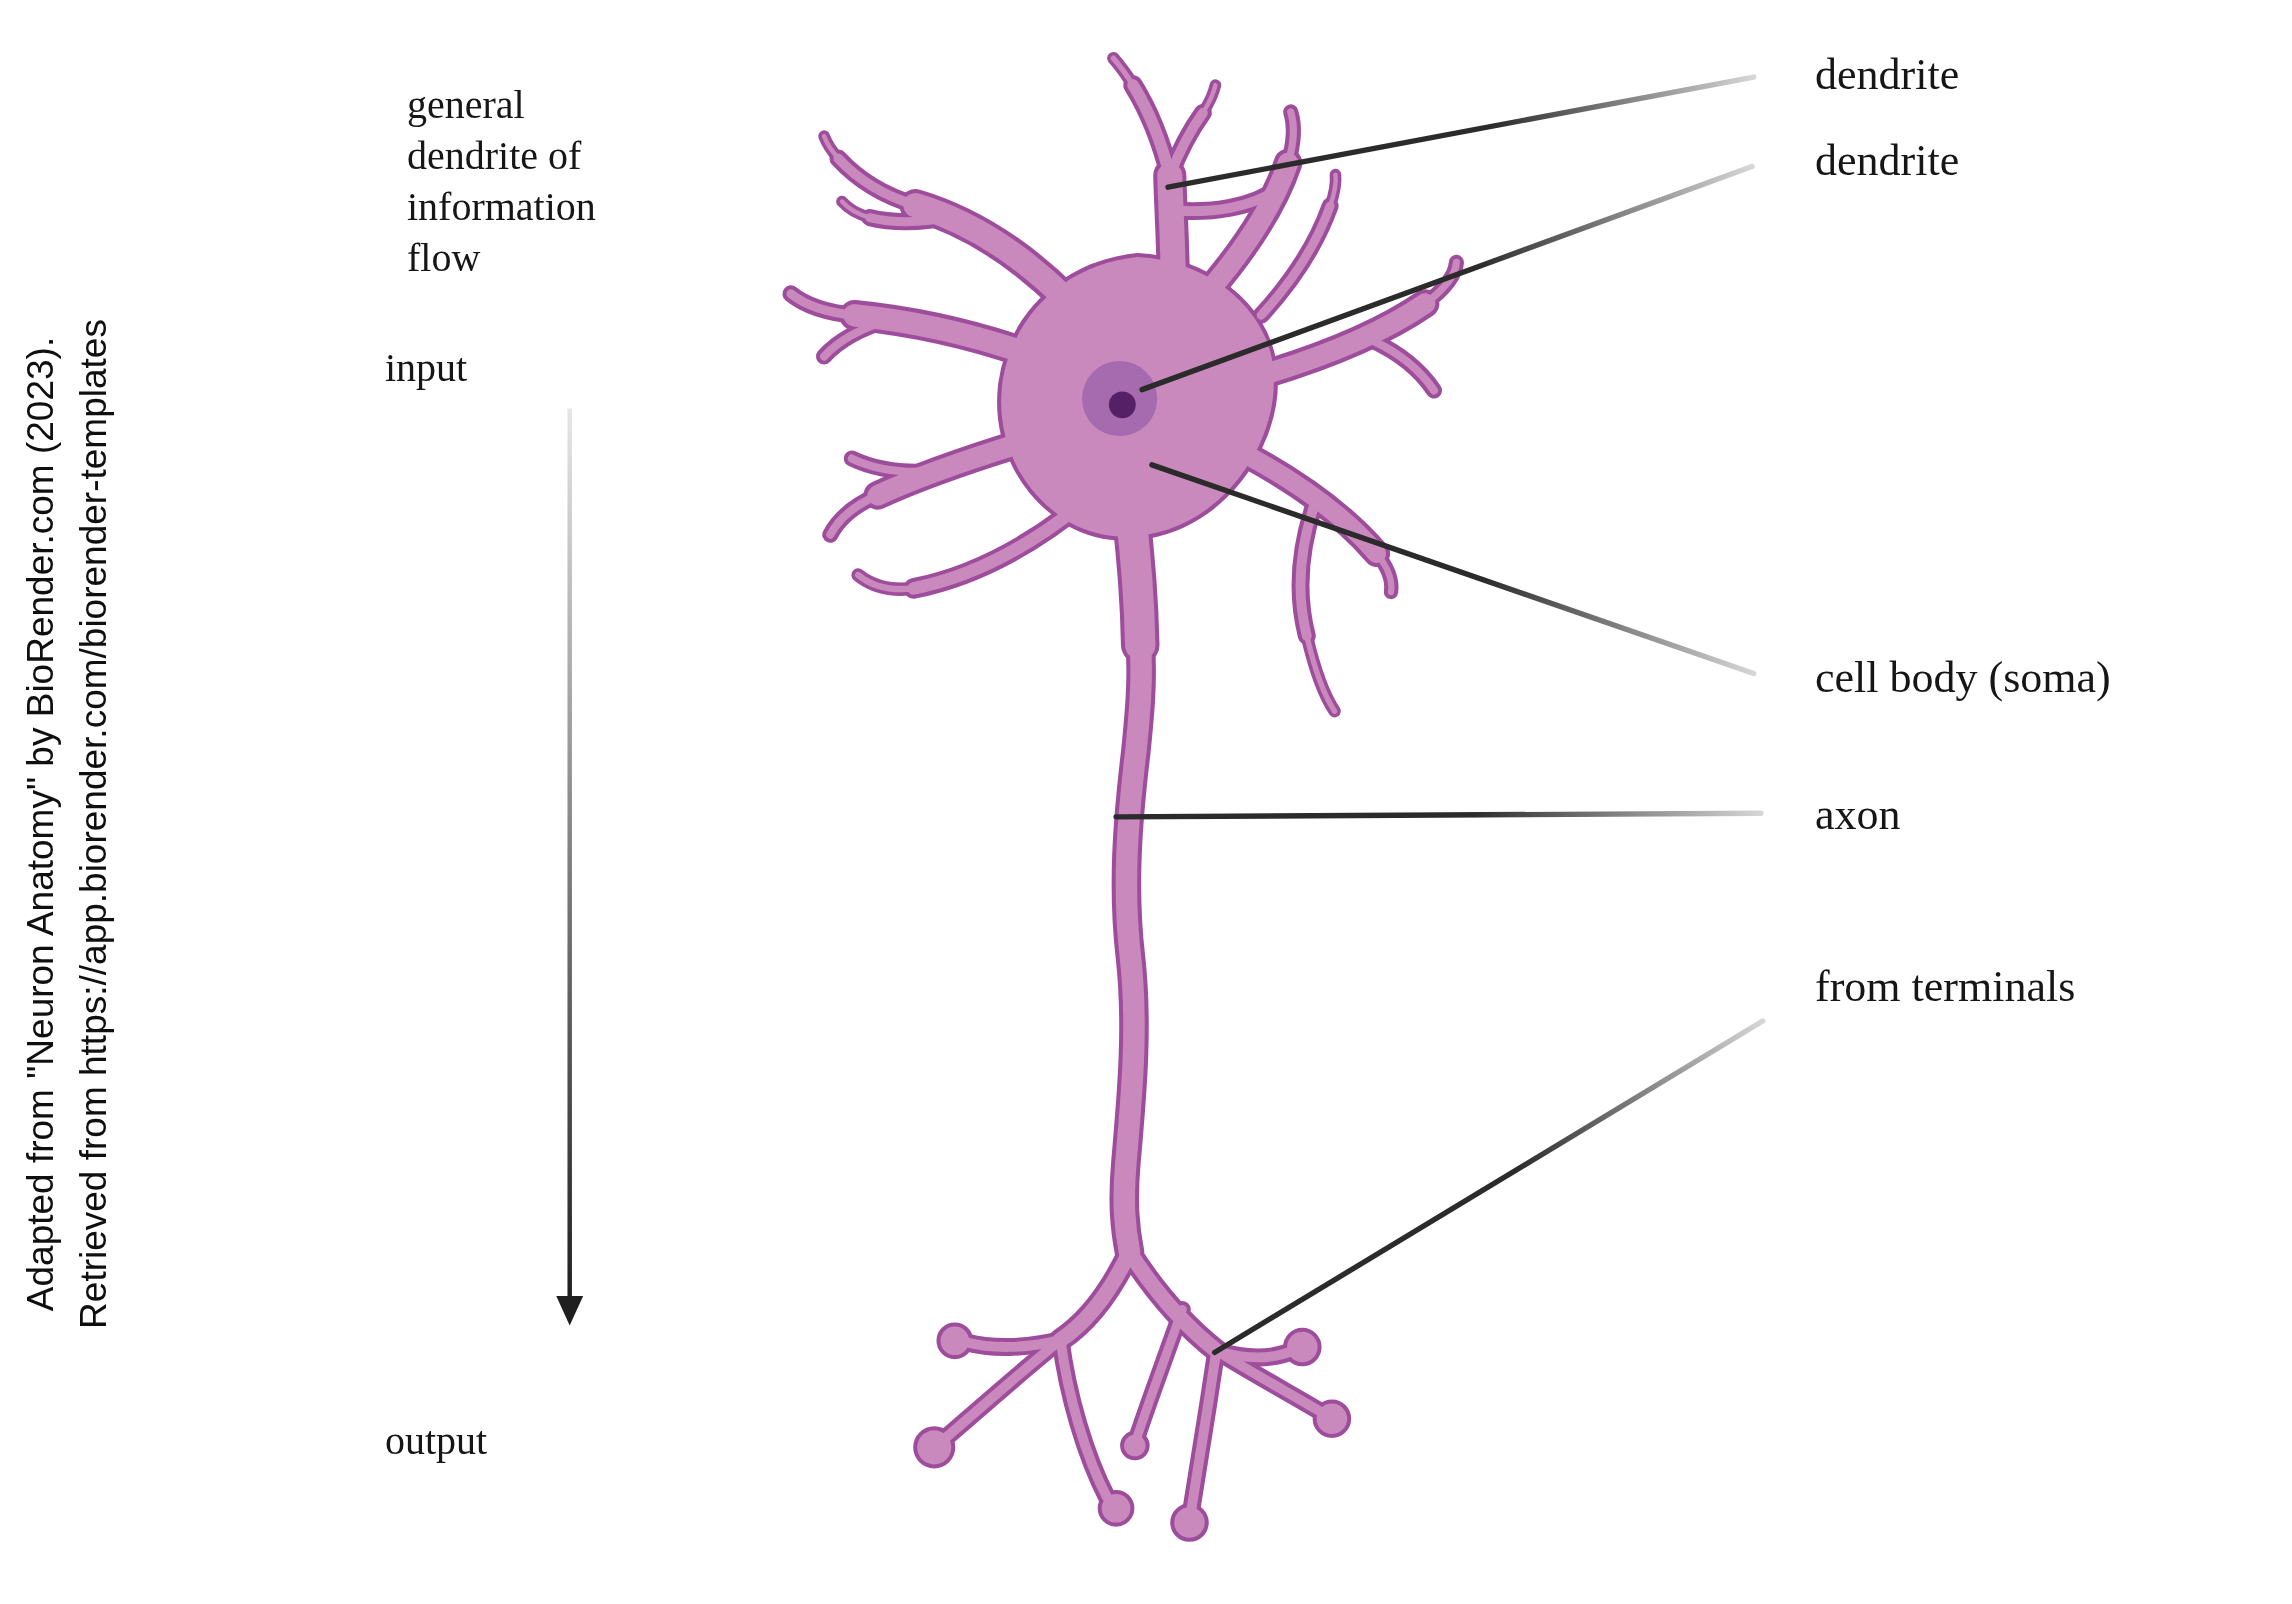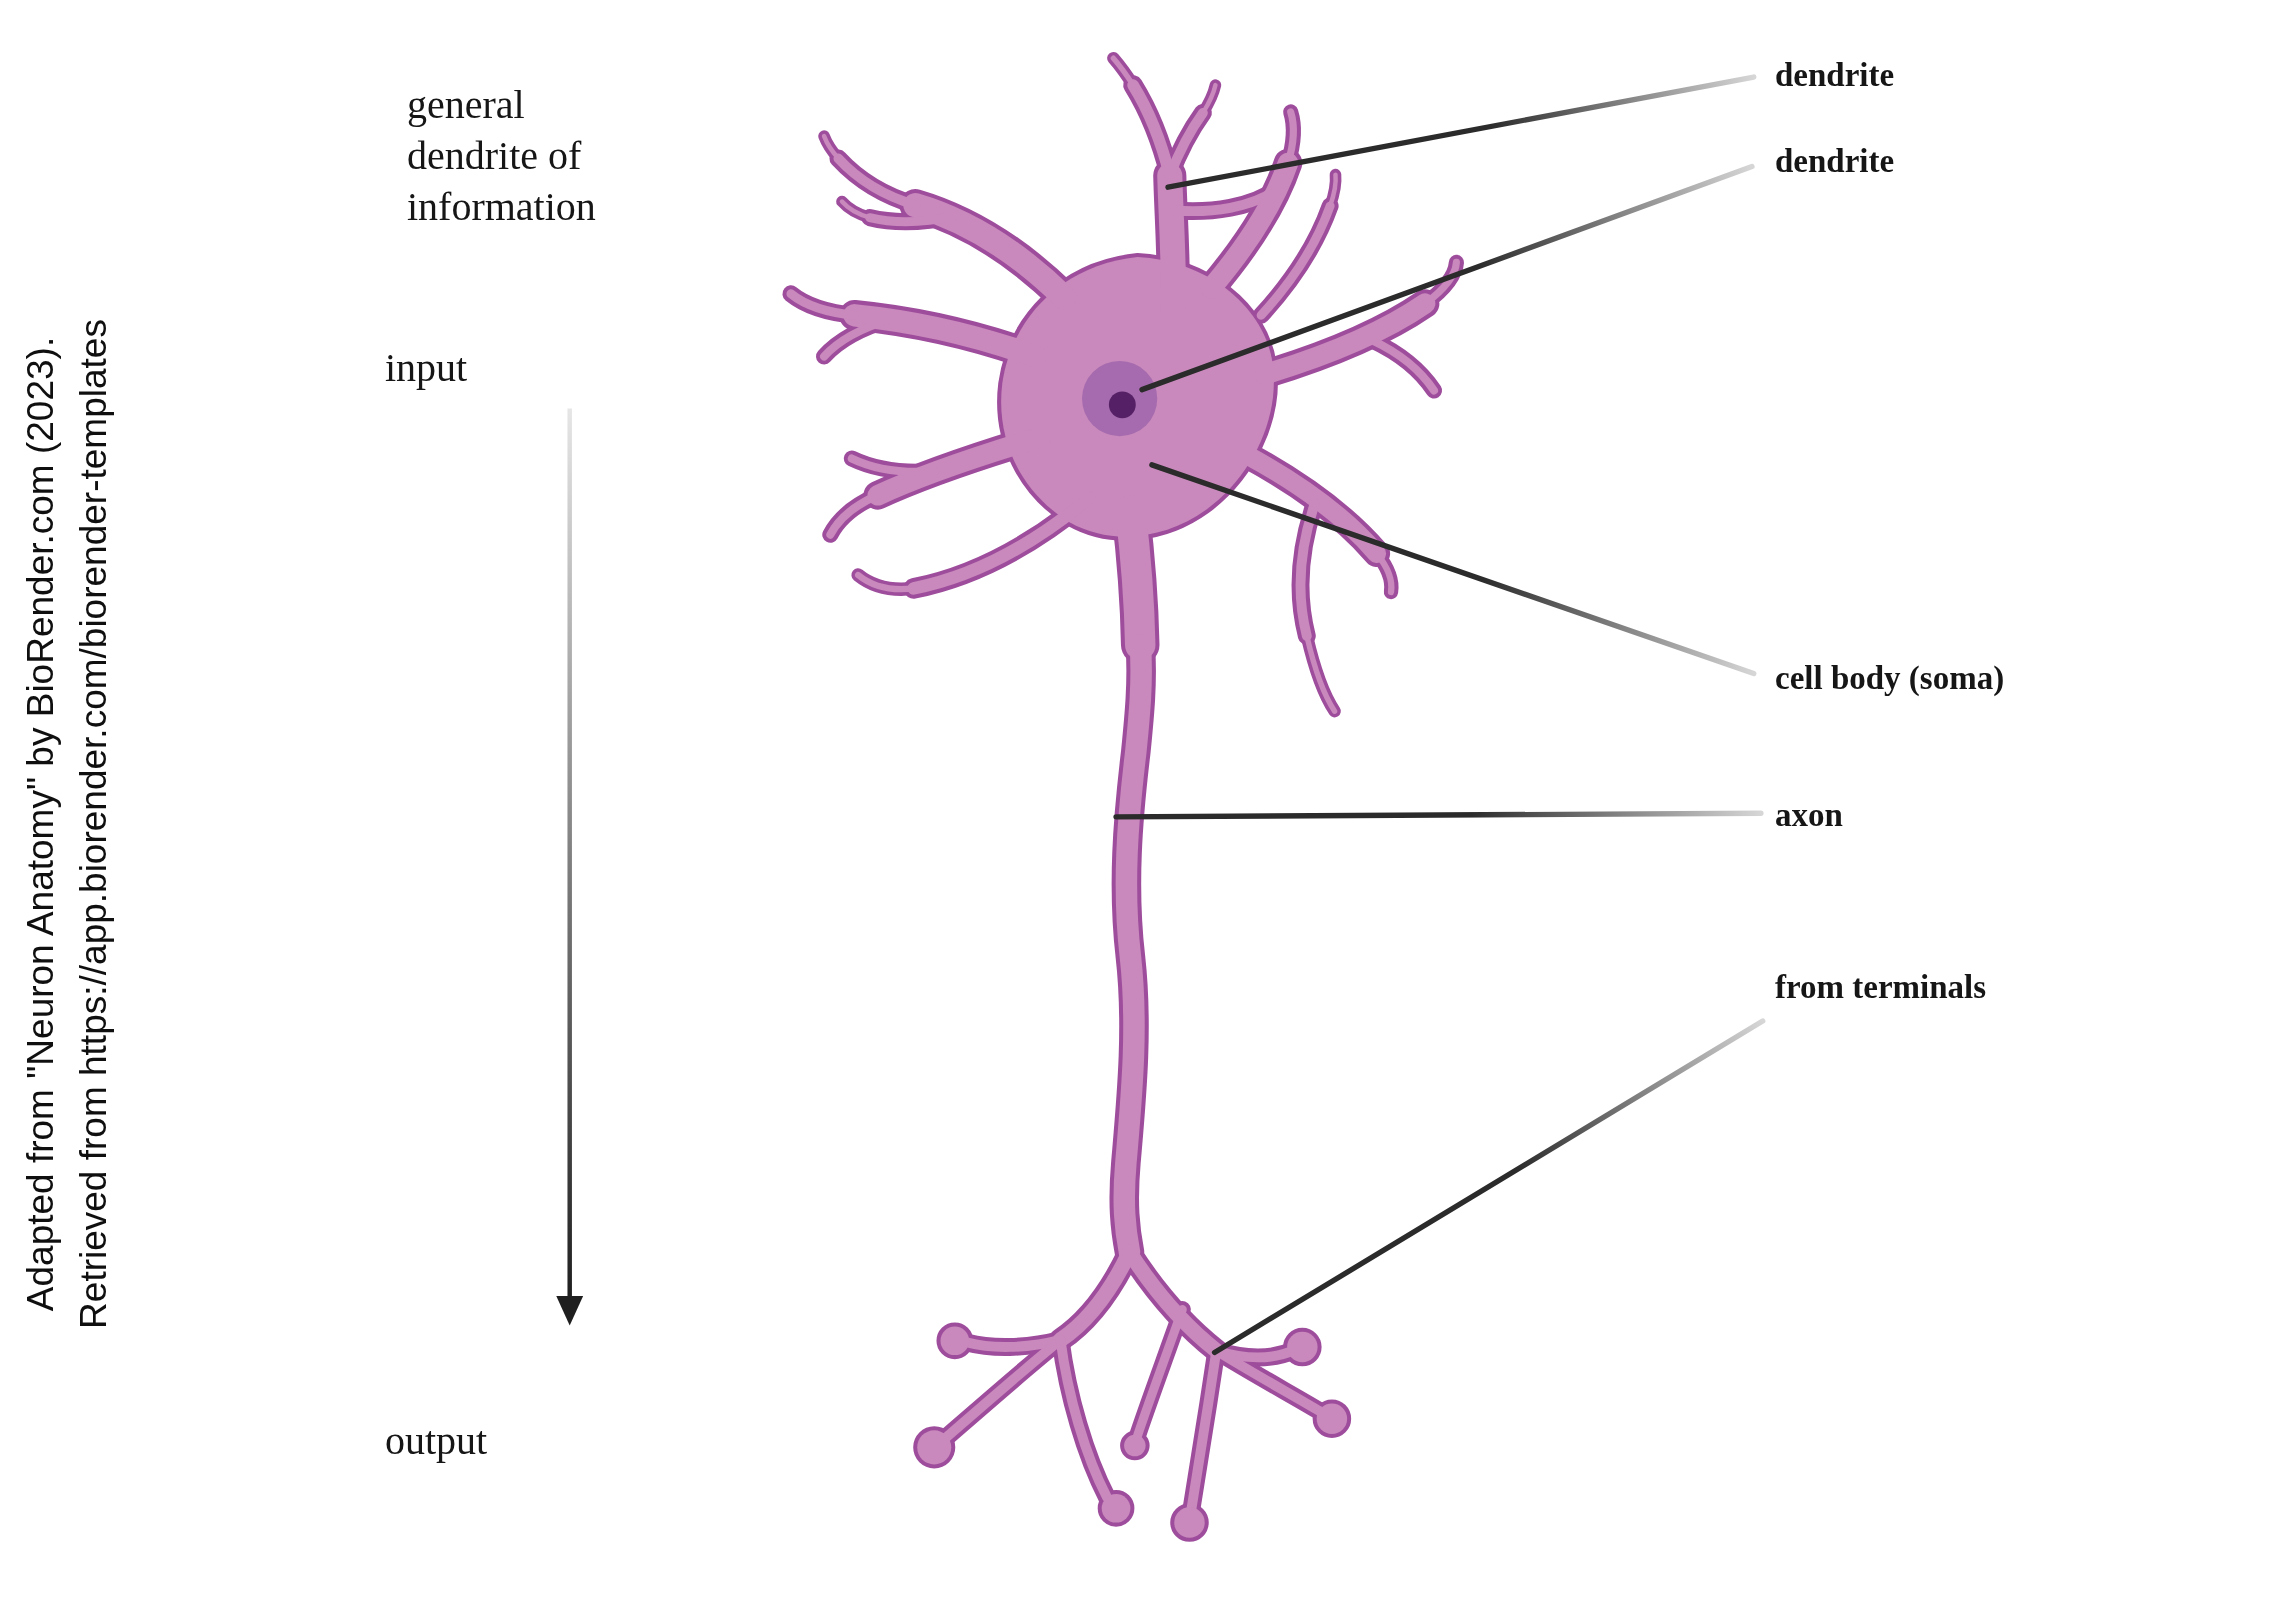--- a/index.html
+++ b/index.html
@@ -20,22 +20,22 @@
   .leader{stroke-width:6;fill:none;stroke-linecap:round;}
   .stop-dark{stop-color:var(--leader-dark,#2b2b2b);}
   .stop-light{stop-color:var(--leader-light,#d6d6d6);}
   .stop-arrow-top{stop-color:#e6e6e6;}
   .stop-arrow-mid{stop-color:#777777;}
   .stop-arrow-bottom{stop-color:var(--arrow-dark,#1f1f1f);}
   .arrowhead{fill:var(--arrow-dark,#1f1f1f);}
 
   
   .label{
-    position:absolute;left:1775px;font-size:33px;line-height:54px;
-    transform:translateY(-50%);white-space:nowrap;color:var(--label-text,#161616);font-weight:bold;
+    position:absolute;left:1815px;font-size:44px;line-height:54px;
+    transform:translateY(-50%);white-space:nowrap;color:var(--label-text,#161616);
   }
   .flow-caption{
     position:absolute;left:407px;top:79px;width:376px;
     font-size:40px;line-height:51px;color:var(--label-text,#161616);
   }
   .flow-word{
     position:absolute;left:385px;width:376px;font-size:40px;
     transform:translateY(-50%);color:var(--label-text,#161616);white-space:nowrap;
   }
   .citation{
@@ -249,20 +249,21 @@
 
   <div class="citation">
     <div>Adapted from "Neuron Anatomy" by BioRender.com (2023).</div>
     <div>Retrieved from https://app.biorender.com/biorender-templates</div>
   </div>
 
   <div class="flow-caption">
     <div>general</div>
     <div>dendrite of</div>
     <div>information</div>
+    <div>flow</div>
   </div>
 
   <div class="flow-word" style="top:367px;">input</div>
   <div class="flow-word" style="top:1440px;">output</div>
 
   <div class="label" style="top:75px;">dendrite</div>
   <div class="label" style="top:161px;">dendrite</div>
   <div class="label" style="top:678px;">cell body (soma)</div>
   <div class="label" style="top:815px;">axon</div>
   <div class="label" style="top:987px;">from terminals</div>

